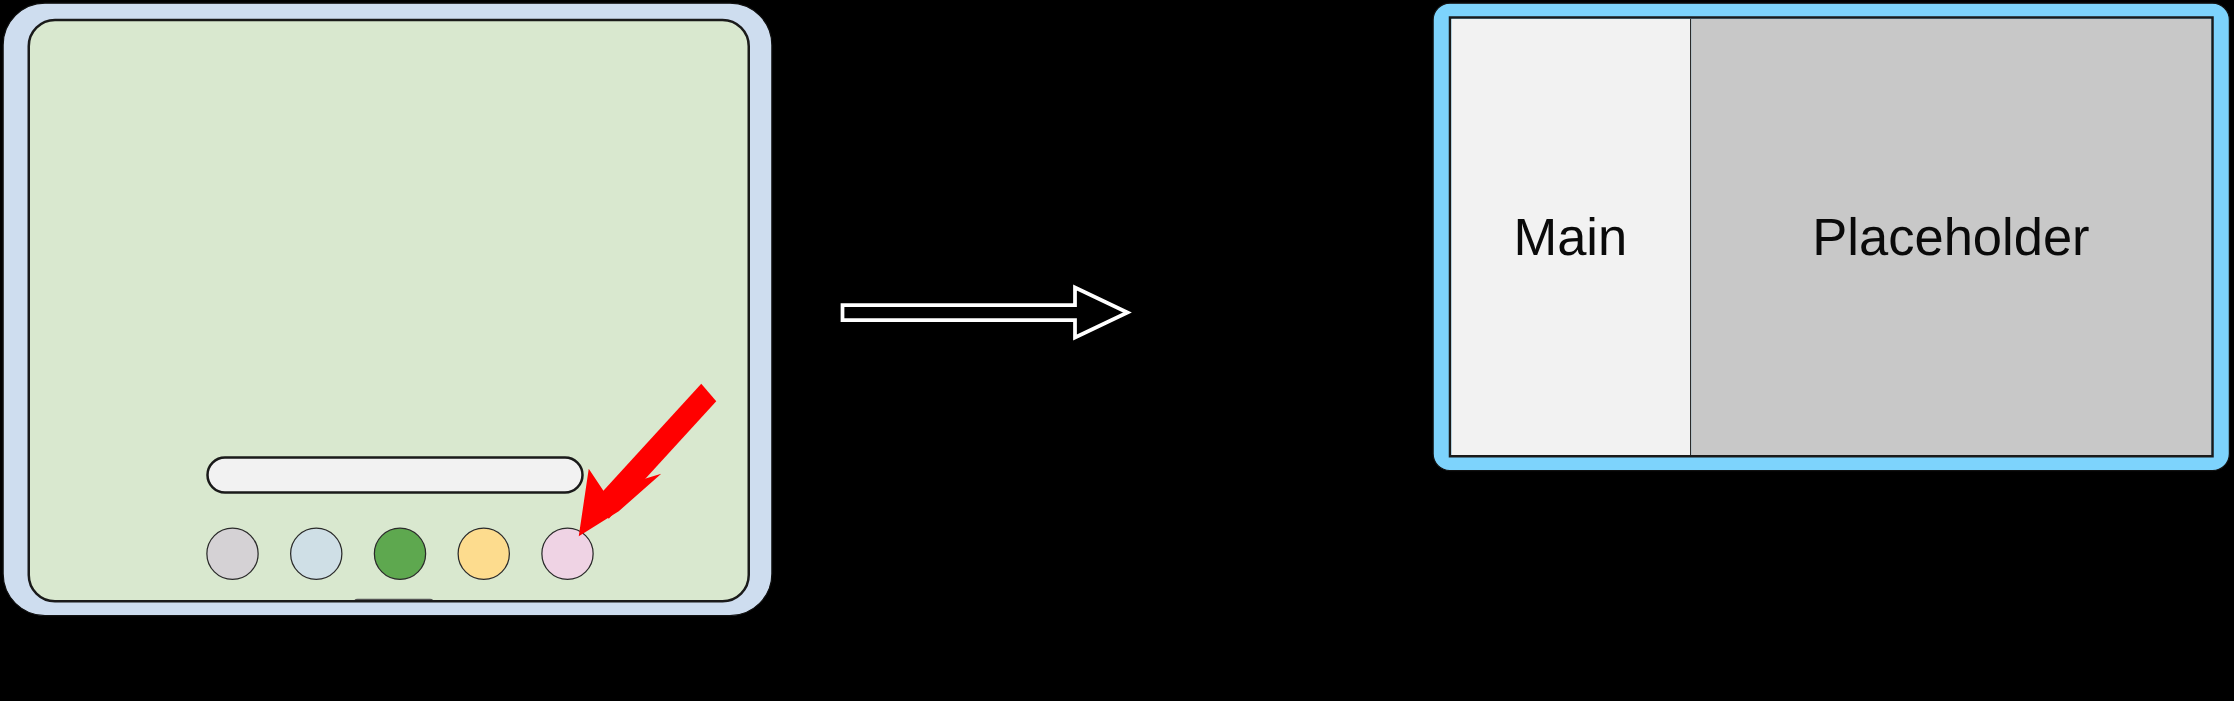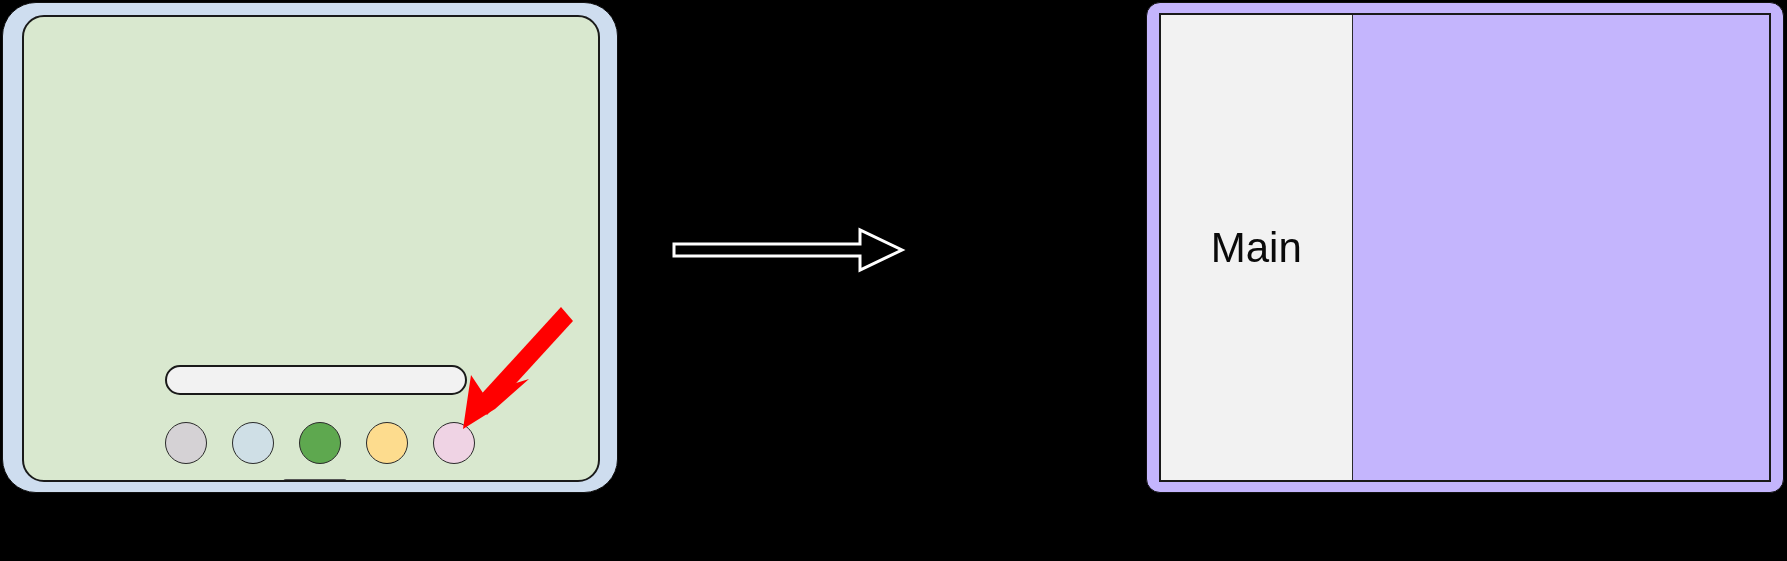--- a/index.html
+++ b/index.html
@@ -116,22 +116,22 @@
     width: 240px;
     height: 56px;
   }
 
   
   .split-frame {
     position: absolute;
     left: 1146px;
     top: 2px;
     width: 638px;
-    height: 491px;
-    background: #c4b5fd;
+    height: 375px;
+    background: #7dd3fc;
     border: 1px solid #111111;
     border-radius: 14px;
     box-sizing: border-box;
   }
   .split-inner {
     position: absolute;
     left: 12px;
     top: 10px;
     right: 12px;
     bottom: 10px;
@@ -189,16 +189,19 @@
 
   <svg class="flow-arrow" viewBox="0 0 240 56">
     <path d="M4,22 L190,22 L190,8 L232,28 L190,48 L190,34 L4,34 Z" fill="#000000" stroke="#FFFFFF" stroke-width="3" stroke-linejoin="miter"></path>
   </svg>
 
   <div class="split-frame">
     <div class="split-inner">
       <div class="pane pane-main" style="flex-basis: 31.5%;">
         <span>Main</span>
       </div>
+      <div class="pane pane-placeholder">
+        <span>Placeholder</span>
+      </div>
     </div>
   </div>
 
 </div>
 
 </body></html>

